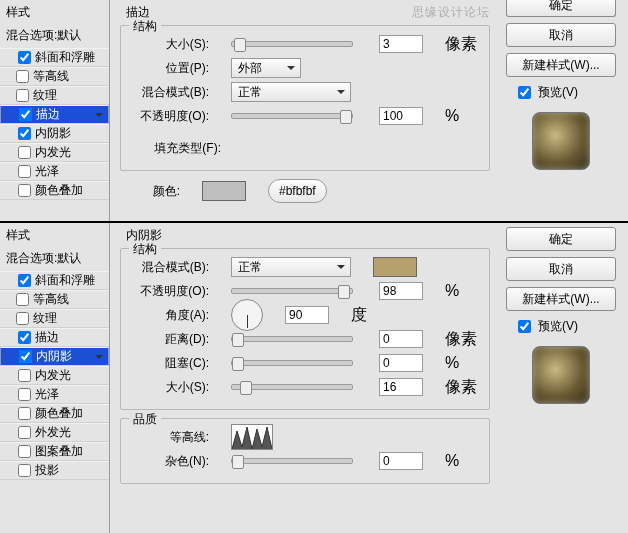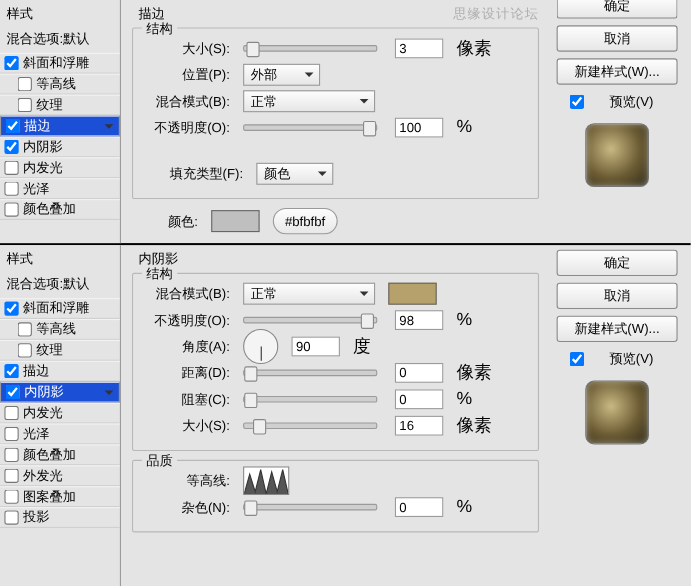--- a/index.html
+++ b/index.html
@@ -4,43 +4,43 @@
 <style>
 html,body{margin:0;padding:0;font-family:"Microsoft YaHei",SimSun,Arial,sans-serif;font-size:12px;background:#e4e4e4;color:#000}
 .root{width:628px;height:533px;position:relative;overflow:hidden}
 .half{position:absolute;left:0;right:0;background:#e4e4e4}
 .half.top{top:0;height:221px;border-bottom:2px solid #000}
 .half.bot{top:223px;height:310px}
 
 .styles{position:absolute;left:0;top:0;width:110px;bottom:0;background:#e4e4e4;border-right:1px solid #9a9a9a;padding-top:2px;box-sizing:border-box}
 .styles .hdr{font-size:12px;padding:2px 6px 3px 6px}
 .styles .blend{font-size:12px;padding:3px 6px 4px 6px}
-.styles .row{display:flex;align-items:center;padding:2px 2px 2px 2px;height:19px;border-bottom:1px solid #d0d0d0;border-top:1px solid #f2f2f2;box-sizing:border-box}
+.styles .row{display:flex;align-items:center;padding:2px 2px 2px 16px;height:19px;border-bottom:1px solid #d0d0d0;border-top:1px solid #f2f2f2;box-sizing:border-box}
 .styles .row.sel{background:#1a4fd6;color:#fff}
 .styles input[type=checkbox]{margin:0 4px 0 2px}
 
 .center{position:absolute;left:112px;right:130px;top:0;bottom:0;padding:4px 8px}
 .panelTitle{font-size:12px;padding:0 0 4px 6px}
 .group{border:1px solid #b8b8b8;border-radius:2px;padding:6px 8px 10px 10px;margin:0 0 8px 0;position:relative;background:#e4e4e4}
 .group .gt{position:absolute;top:-8px;left:8px;background:#e4e4e4;padding:0 4px;font-size:12px}
-.line{display:flex;align-items:center;height:24px;gap:12px}
+.line{display:flex;align-items:center;height:24px;gap:22px}
 .lbl{width:78px;text-align:right;font-size:12px}
 .slider{flex:0 0 120px;height:4px;background:#cfcfcf;border:1px solid #9a9a9a;border-radius:2px;position:relative;margin-right:4px}
 .slider .thumb{position:absolute;top:-4px;width:10px;height:12px;background:#efefef;border:1px solid #888;border-radius:2px}
 .num{width:44px;height:18px;border:1px solid #9a9a9a;background:#fff;font-size:12px;text-align:left;padding:0 3px;box-sizing:border-box}
 .unit{font-size:16px}
 .sel{height:20px;border:1px solid #9a9a9a;background:linear-gradient(#fdfdfd,#e6e6e6);font-size:12px;padding:0 16px 0 6px;position:relative;box-sizing:border-box;display:inline-flex;align-items:center;min-width:70px}
 .sel::after{content:"";position:absolute;right:5px;top:7px;border:4px solid transparent;border-top-color:#333}
 .swatch{width:42px;height:18px;border:1px solid #666;display:inline-block}
 .hexbtn{height:22px;border:1px solid #9a9a9a;background:linear-gradient(#fdfdfd,#e8e8e8);border-radius:12px;padding:0 10px;font-size:12px;display:inline-flex;align-items:center}
 
 .rt{position:absolute;right:4px;top:4px;width:118px}
 .btn{display:block;width:108px;height:22px;margin:0 0 6px 0;background:linear-gradient(#fdfdfd,#e6e6e6);border:1px solid #8a8a8a;border-radius:3px;font-size:12px;text-align:center;line-height:22px}
 .btn.trunc{border-top:none;margin-top:-6px;border-radius:0 0 3px 3px;height:18px;line-height:14px}
-.prevck{display:flex;align-items:center;gap:20px;margin:6px 0 10px 8px;font-size:12px}
+.prevck{display:flex;align-items:center;gap:4px;margin:6px 0 10px 8px;font-size:12px}
 .prevswatch{width:56px;height:56px;margin-left:26px;border-radius:8px;background:radial-gradient(circle at 40% 40%,#c8b983 0%,#6c5c34 55%,#2f2a18 100%);border:1px solid #777;box-shadow:inset 0 0 6px rgba(255,255,255,.4)}
 .watermark{position:absolute;top:4px;right:138px;color:#aeaeae;font-size:12px;letter-spacing:1px;pointer-events:none}
 .anglectl{width:30px;height:30px;border:1px solid #888;border-radius:50%;background:#f4f4f4;position:relative;display:inline-block}
 .anglectl::after{content:"";position:absolute;left:50%;top:50%;width:1px;height:13px;background:#333;transform-origin:top;transform:rotate(0deg)}
 .contour{width:40px;height:24px;border:1px solid #888;background:#fff;display:inline-block;position:relative}
 .contour svg{position:absolute;inset:0}
 </style>
 </head>
 <body>
 <div class="root">
@@ -113,23 +113,22 @@
 
       <div class="line">
         <span class="lbl">不透明度(O):</span>
         <span class="slider">
               <span class="thumb" style="left:108px"></span>
             </span>
         <input class="num" value="100" style="">
         <span class="unit">%</span>
       </div>
 
-      <div class="line" style="margin-top:18px">
+      <div class="line" style="margin-top:8px">
         <span class="lbl" style="width:90px">填充类型(F):</span>
-        <span class="sel" style="min-width:70px">颜色</span>
       </div>
     </div>
 
     <div class="line" style="padding-left:10px">
       <span class="lbl" style="width:50px">颜色:</span>
       <span class="swatch" style="background:#bfbfbf"></span>
       <span class="hexbtn">#bfbfbf</span>
     </div>
   </div>
 

